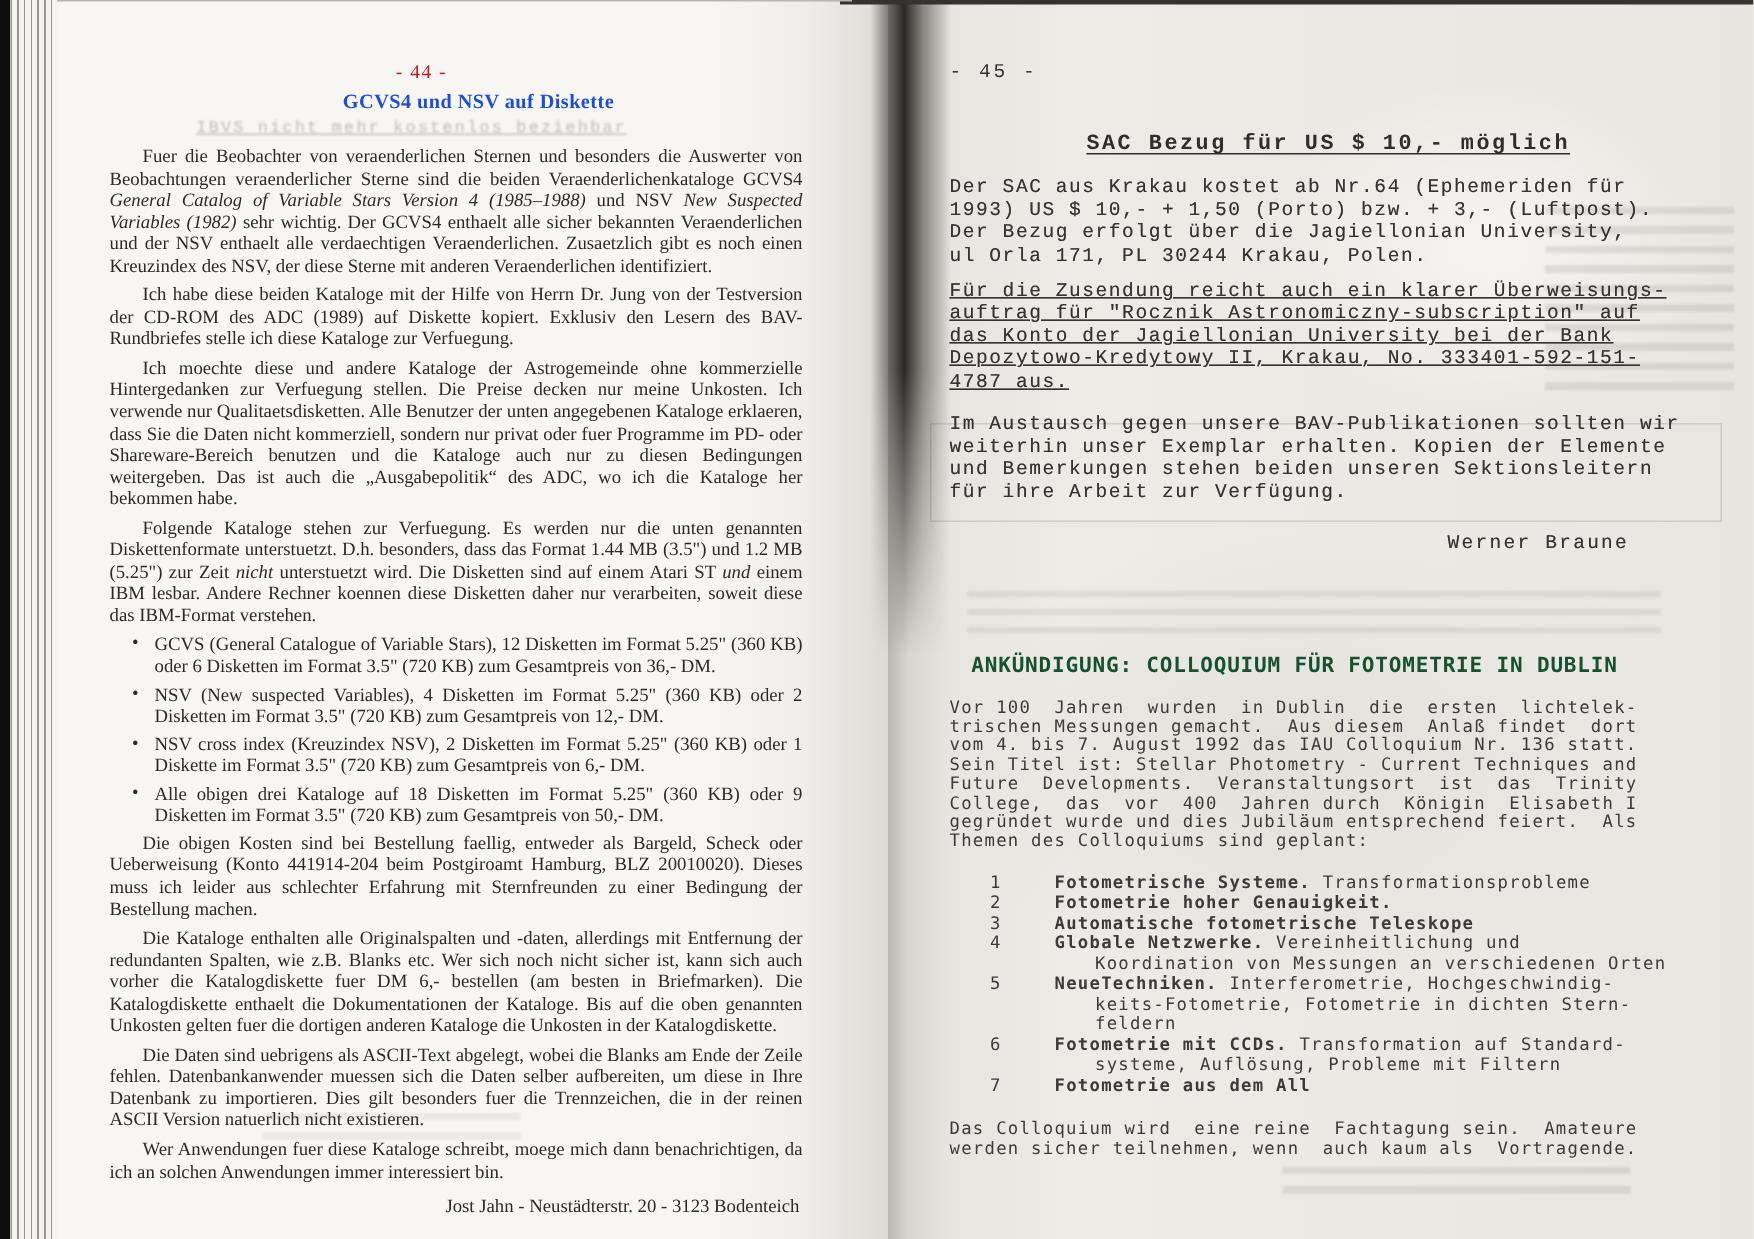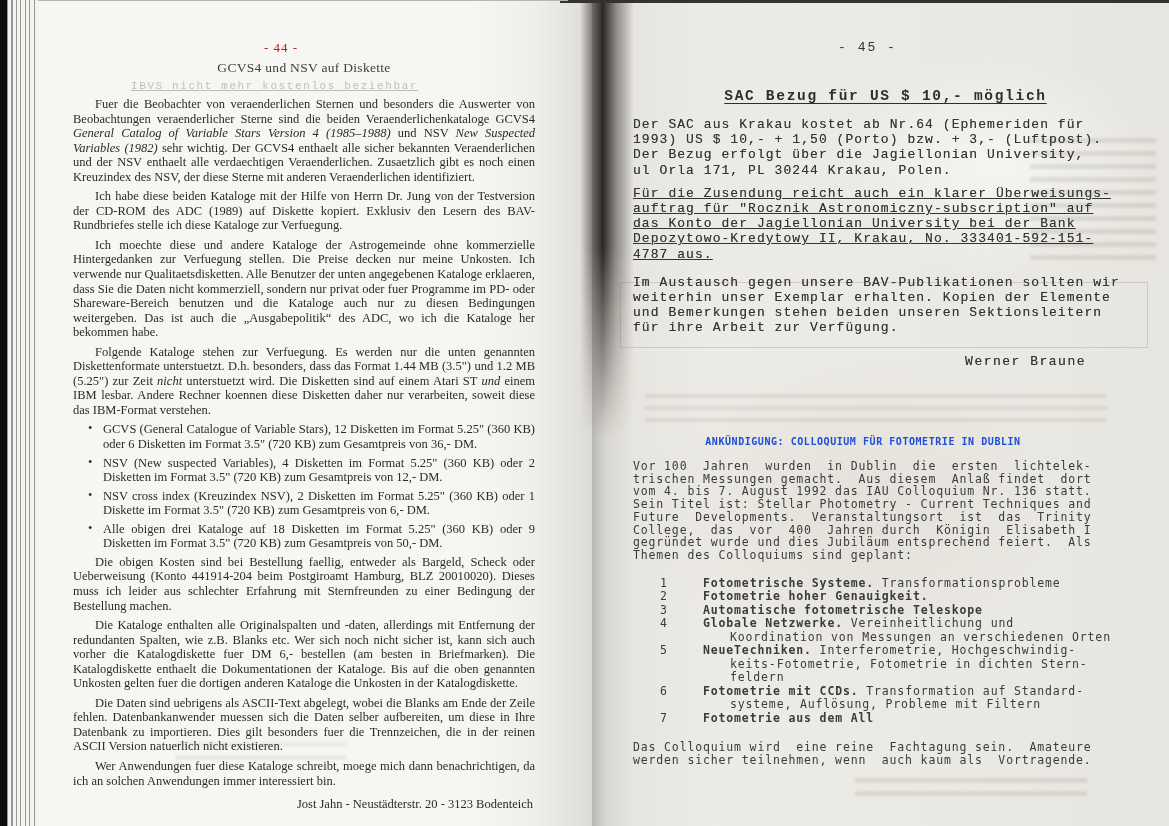--- a/index.html
+++ b/index.html
@@ -35,53 +35,53 @@
   #smudge-right-mid   { left:645px;  top:394px; width:462px; height:36px;
     background:repeating-linear-gradient(to bottom, rgba(115,112,104,.12) 0 4px, transparent 4px 12px); }
   #smudge-right-bottom{ left:855px;  top:778px; width:232px; height:18px; }
   #smudge-left-bottom { left:175px;  top:742px; width:172px; height:26px; opacity:.6; }
   .ghost-box { position:absolute; left:620px; top:282px; width:528px; height:66px;
     border:1px solid rgba(150,147,139,.32); z-index:2; }
 
   
   .l-pagenum { position:absolute; left:73px; top:40px; width:462px; z-index:10;
     text-align:center; padding-right:46px; font-size:13px; letter-spacing:1px; color:#b91c1c; }
-  .l-title { position:absolute; left:73px; top:60px; width:462px; z-index:10;
-    text-align:center; font-weight:normal; font-size:13.5px; letter-spacing:.3px; color:#404040; }
+  .l-title { position:absolute; left:88px; top:60px; width:462px; z-index:10;
+    text-align:center; font-weight:bold; font-size:13.5px; letter-spacing:.3px; color:#1d4ed8; }
   .l-ghost { position:absolute; left:73px; top:80px; width:462px; z-index:3;
     text-align:left; padding-left:58px; font-family:"Liberation Mono", monospace;
     font-size:11px; letter-spacing:1.6px; text-decoration:underline;
     color:rgba(104,102,114,.40); filter:blur(.55px); }
   .l-body { position:absolute; left:73px; top:97px; width:462px; z-index:10;
     font-size:12.5px; line-height:14.55px; text-align:justify; color:#2b2a28; }
   .para { margin:0 0 5px 0; text-indent:22px; }
   .para i { font-style:italic; }
   .bullet-item { position:relative; padding-left:30px; margin:2px 0 4px 0; text-indent:0; }
   .bullet-item::before { content:"•"; position:absolute; left:15px; top:-1px; }
   .l-sign { text-align:right; margin-top:9px; padding-right:2px; }
 
   
   .r-pagenum { position:absolute; left:633px; top:40px; width:505px; z-index:10;
-    text-align:center; padding-right:36px; font-family:"Liberation Mono", monospace;
+    text-align:left; padding-right:36px; font-family:"Liberation Mono", monospace;
     font-size:13px; letter-spacing:2px; color:#323231; }
   .sac { position:absolute; left:633px; top:88px; width:505px; z-index:10;
     font-family:"Liberation Mono", monospace; color:#343433; }
   .sac-title { font-size:14.5px; font-weight:bold; letter-spacing:1.7px; text-align:center;
     text-decoration:underline; text-underline-offset:3px; color:#2e2e2d; }
   .mono-para { margin-top:13px; }
   .mono-para.tight { margin-top:8px;text-decoration:underline; }
   .mono-line { font-size:13px; letter-spacing:1.05px; line-height:15.2px; white-space:pre;
     text-shadow:0 0 .3px rgba(40,40,40,.55); }
   .sac-sign { margin-top:18px; text-align:right; padding-right:52px;
     font-size:13px; letter-spacing:1.5px; text-shadow:0 0 .3px rgba(40,40,40,.55); }
 
   .coll { position:absolute; left:633px; top:430px; width:508px; z-index:10;
     font-family:"DejaVu Sans Mono", monospace; color:#3b3b3a; padding-top:6px; }
-  .coll-title { font-size:10px; font-weight:bold; letter-spacing:.55px;
-    text-align:center; padding-right:48px; white-space:pre; color:#1d4ed8; }
+  .coll-title { font-size:14px; font-weight:bold; letter-spacing:.55px;
+    text-align:center; padding-right:48px; white-space:pre; color:#14532d; }
   .dm-line { font-size:11.5px; letter-spacing:.85px; line-height:12.7px; white-space:pre; }
   .dm-line b { font-weight:bold; }
   #coll-intro { margin-top:13px; }
   #coll-topics { margin-top:15px; }
   .topic { padding-left:27px; }
   .topic .dm-line { line-height:13.5px; }
   .topic-num { display:inline-block; width:43px; }
   .topic-cont { padding-left:70px; }
   #coll-outro { margin-top:16px; }
 </style>

